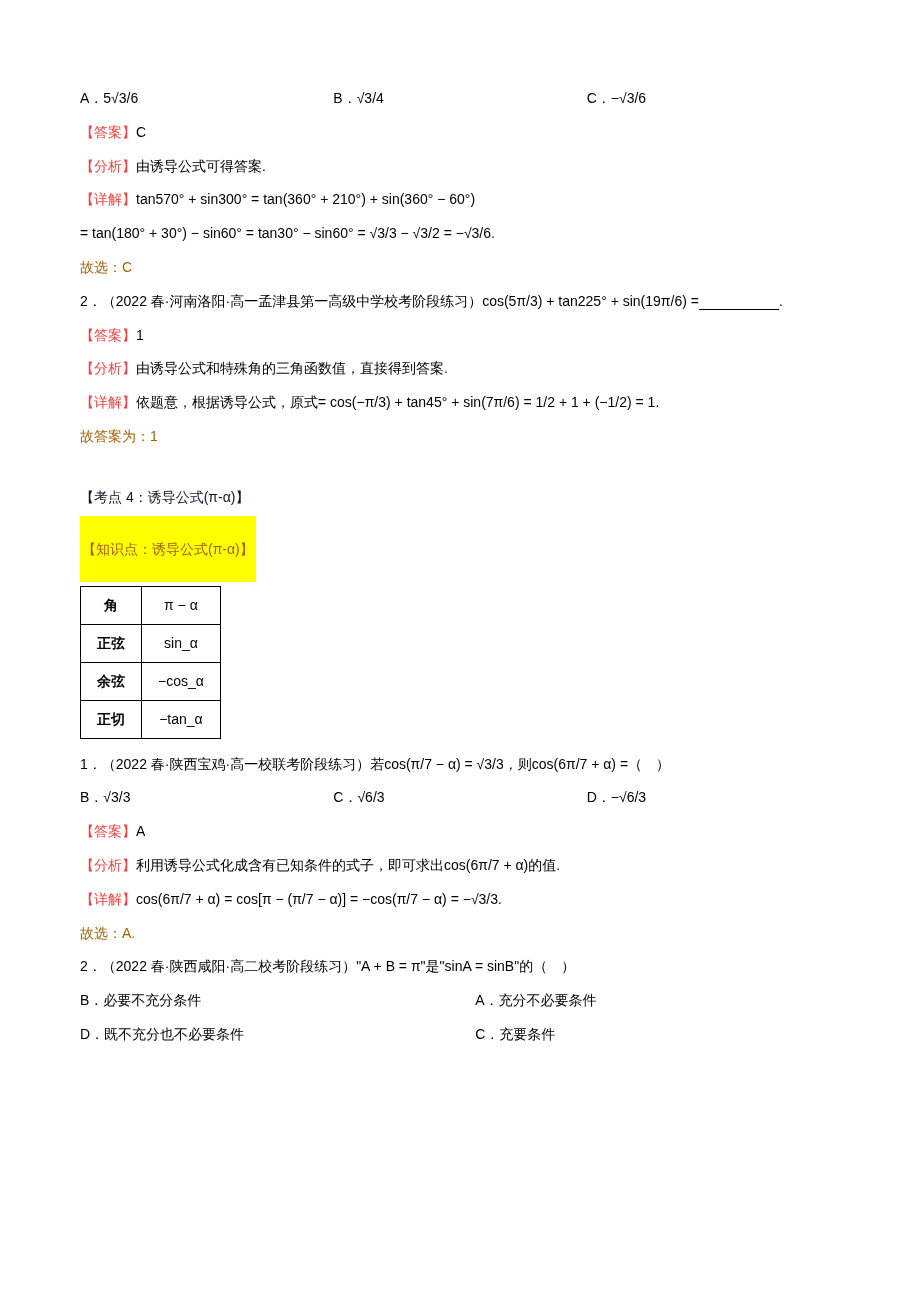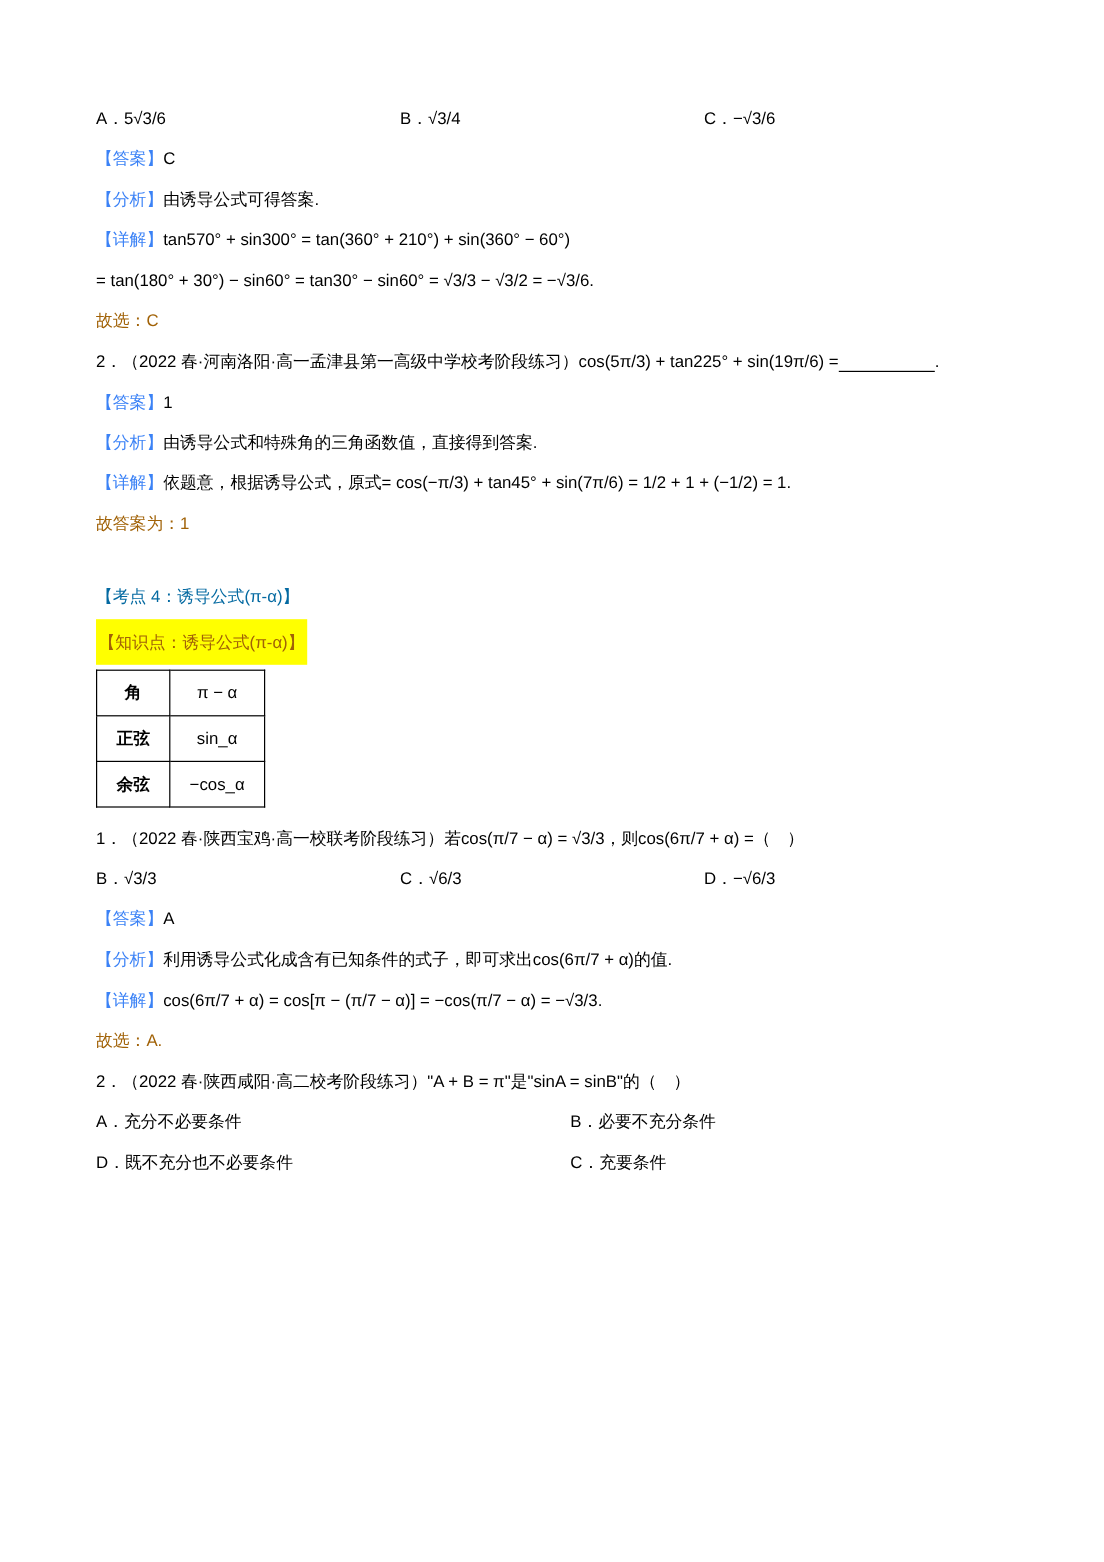--- a/index.html
+++ b/index.html
@@ -1,21 +1,21 @@
 <!DOCTYPE html>
 <html><head>
 <meta charset="utf-8">
 <style>
 body { font-family: "Microsoft YaHei", Arial, sans-serif; font-size: 14px; line-height: 2.2; color: #000; margin: 0; padding: 80px 80px 60px 80px; width: 920px; box-sizing: border-box; background: #fff; }
 .row { display: flex; justify-content: space-between; margin: 3px 0; }
 .opt { flex: 1; }
-.teal { color: #3b82f6; }
+.teal { color: #ef4444; }
 .red { color: #a16207; }
-.blue { color: #0369a1; }
-.hl { background: #ffff00; display: inline-block; padding: 4px 2px; }
+.blue { color: #0f172a; }
+.hl { background: #ffff00; display: inline-block; padding: 18px 2px; }
 table { border-collapse: collapse; margin: 4px 0 10px 0; }
 td, th { border: 1px solid #000; padding: 3px 16px; text-align: center; font-weight: normal; }
 td:first-child { font-weight: bold; }
 .fill { border-bottom: 1px solid #000; display: inline-block; min-width: 80px; height: 14px; vertical-align: middle; }
 .mopt { flex: 0 0 48%; }
 p { margin: 3px 0; }
 </style>
 </head>
 <body>
 
@@ -49,35 +49,39 @@
         <td>π − α</td>
       </tr>
   <tr>
         <td>正弦</td>
         <td>sin_α</td>
       </tr>
   <tr>
         <td>余弦</td>
         <td>−cos_α</td>
       </tr>
+  <tr>
+        <td>正切</td>
+        <td>−tan_α</td>
+      </tr>
 </tbody>
   </table>
 
 <p>1．（2022 春·陕西宝鸡·高一校联考阶段练习）若cos(π/7 − α) = √3/3，则cos(6π/7 + α) =（　）</p>
 <div class="row">
   <span class="opt">B．√3/3</span>
   <span class="opt">C．√6/3</span>
   <span class="opt">D．−√6/3</span>
 </div>
 <p><span class="teal">【答案】</span><span>A</span></p>
 <p><span class="teal">【分析】</span><span>利用诱导公式化成含有已知条件的式子，即可求出cos(6π/7 + α)的值.</span></p>
 <p><span class="teal">【详解】</span><span>cos(6π/7 + α) = cos[π − (π/7 − α)] = −cos(π/7 − α) = −√3/3.</span></p>
 <p class="red">故选：A.</p>
 
 <p>2．（2022 春·陕西咸阳·高二校考阶段练习）"A + B = π"是"sinA = sinB"的（　）</p>
 <div class="row">
+  <span class="mopt">B．必要不充分条件</span>
   <span class="mopt">A．充分不必要条件</span>
-  <span class="mopt">B．必要不充分条件</span>
 </div>
 <div class="row">
   <span class="mopt">D．既不充分也不必要条件</span>
   <span class="mopt">C．充要条件</span>
 </div>
 
 </body></html>

